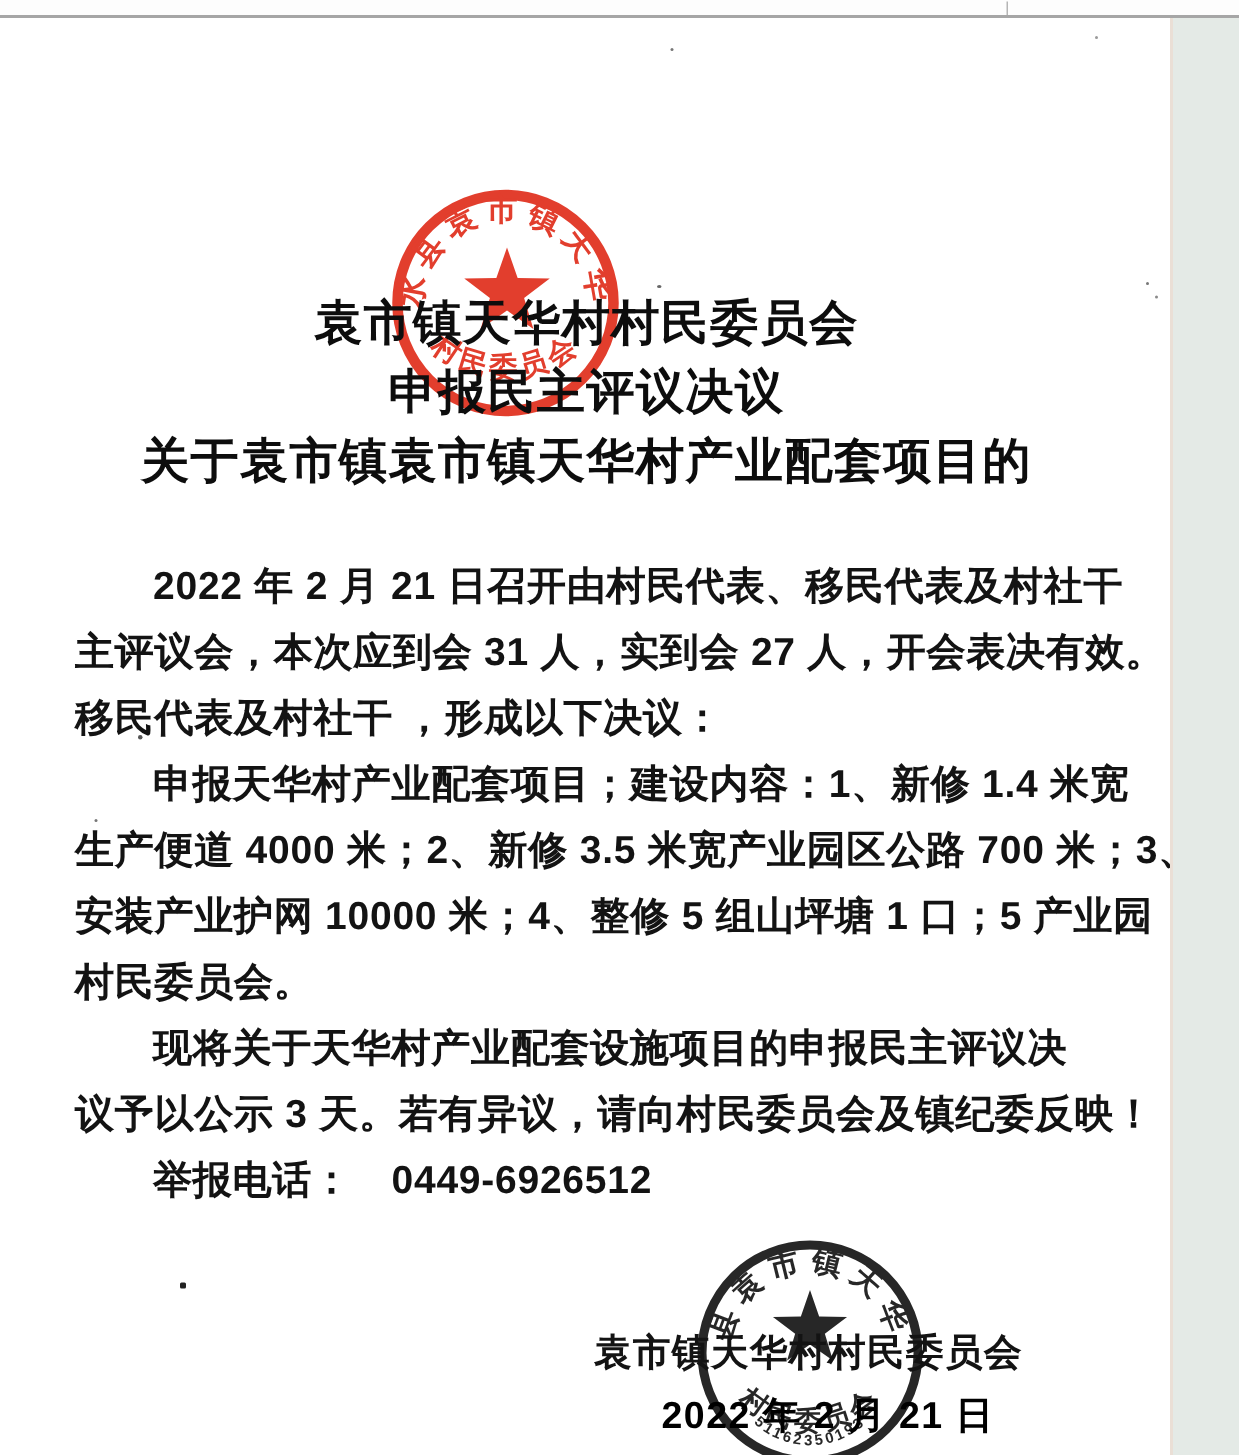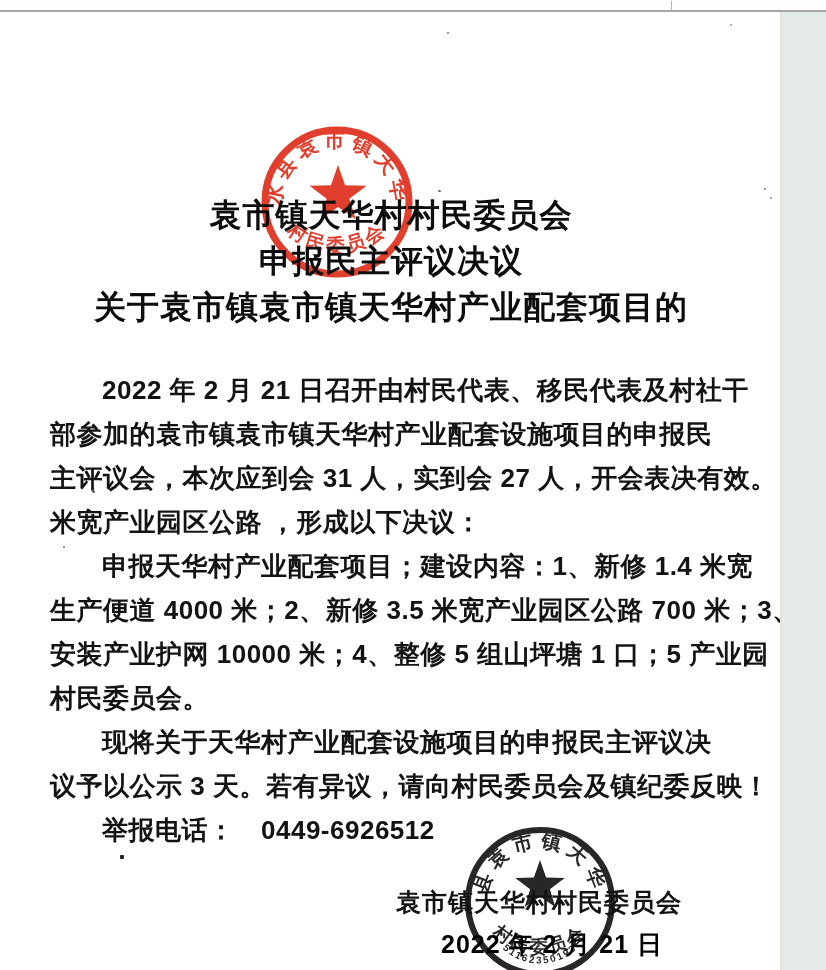--- a/index.html
+++ b/index.html
@@ -103,23 +103,22 @@
 </svg>
 
 <div class="abs doc-title">
   <div>袁市镇天华村村民委员会</div>
   <div>申报民主评议决议</div>
   <div>关于袁市镇袁市镇天华村产业配套项目的</div>
 </div>
 
 <div class="abs doc-body">
   <div class="bodyline indent">2022 年 2 月 21 日召开由村民代表、移民代表及村社干</div>
-  <div class="bodyline">部参加的袁市镇袁市镇天华村产业配套设施项目的申报民</div>
   <div class="bodyline">主评议会，本次应到会 31 人，实到会 27 人，开会表决有效。</div>
-  <div class="bodyline endline">米宽产业园区公路 ，形成以下决议：</div>
+  <div class="bodyline endline">移民代表及村社干 ，形成以下决议：</div>
   <div class="bodyline indent">申报天华村产业配套项目；建设内容：1、新修 1.4 米宽</div>
   <div class="bodyline">生产便道 4000 米；2、新修 3.5 米宽产业园区公路 700 米；3、</div>
   <div class="bodyline">安装产业护网 10000 米；4、整修 5 组山坪塘 1 口；5 产业园</div>
   <div class="bodyline endline">村民委员会。</div>
   <div class="bodyline indent">现将关于天华村产业配套设施项目的申报民主评议决</div>
   <div class="bodyline">议予以公示 3 天。若有异议，请向村民委员会及镇纪委反映！</div>
   <div class="bodyline endline indent">举报电话：　0449-6926512</div>
 </div>
 
 <div class="abs sig-org">袁市镇天华村村民委员会</div>

